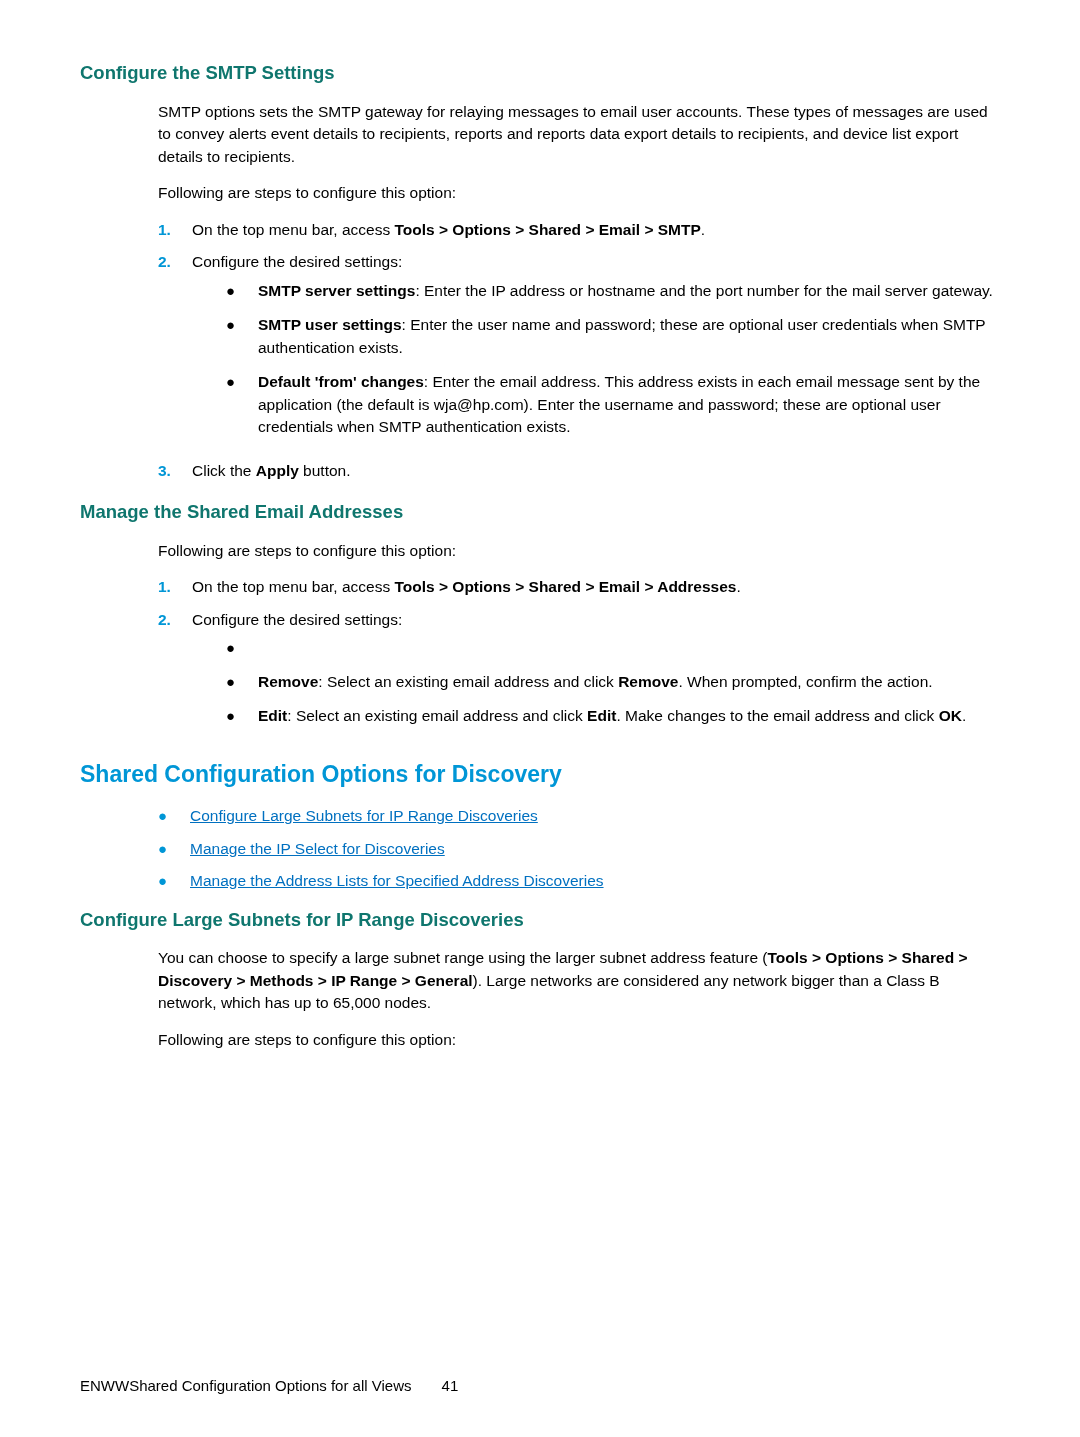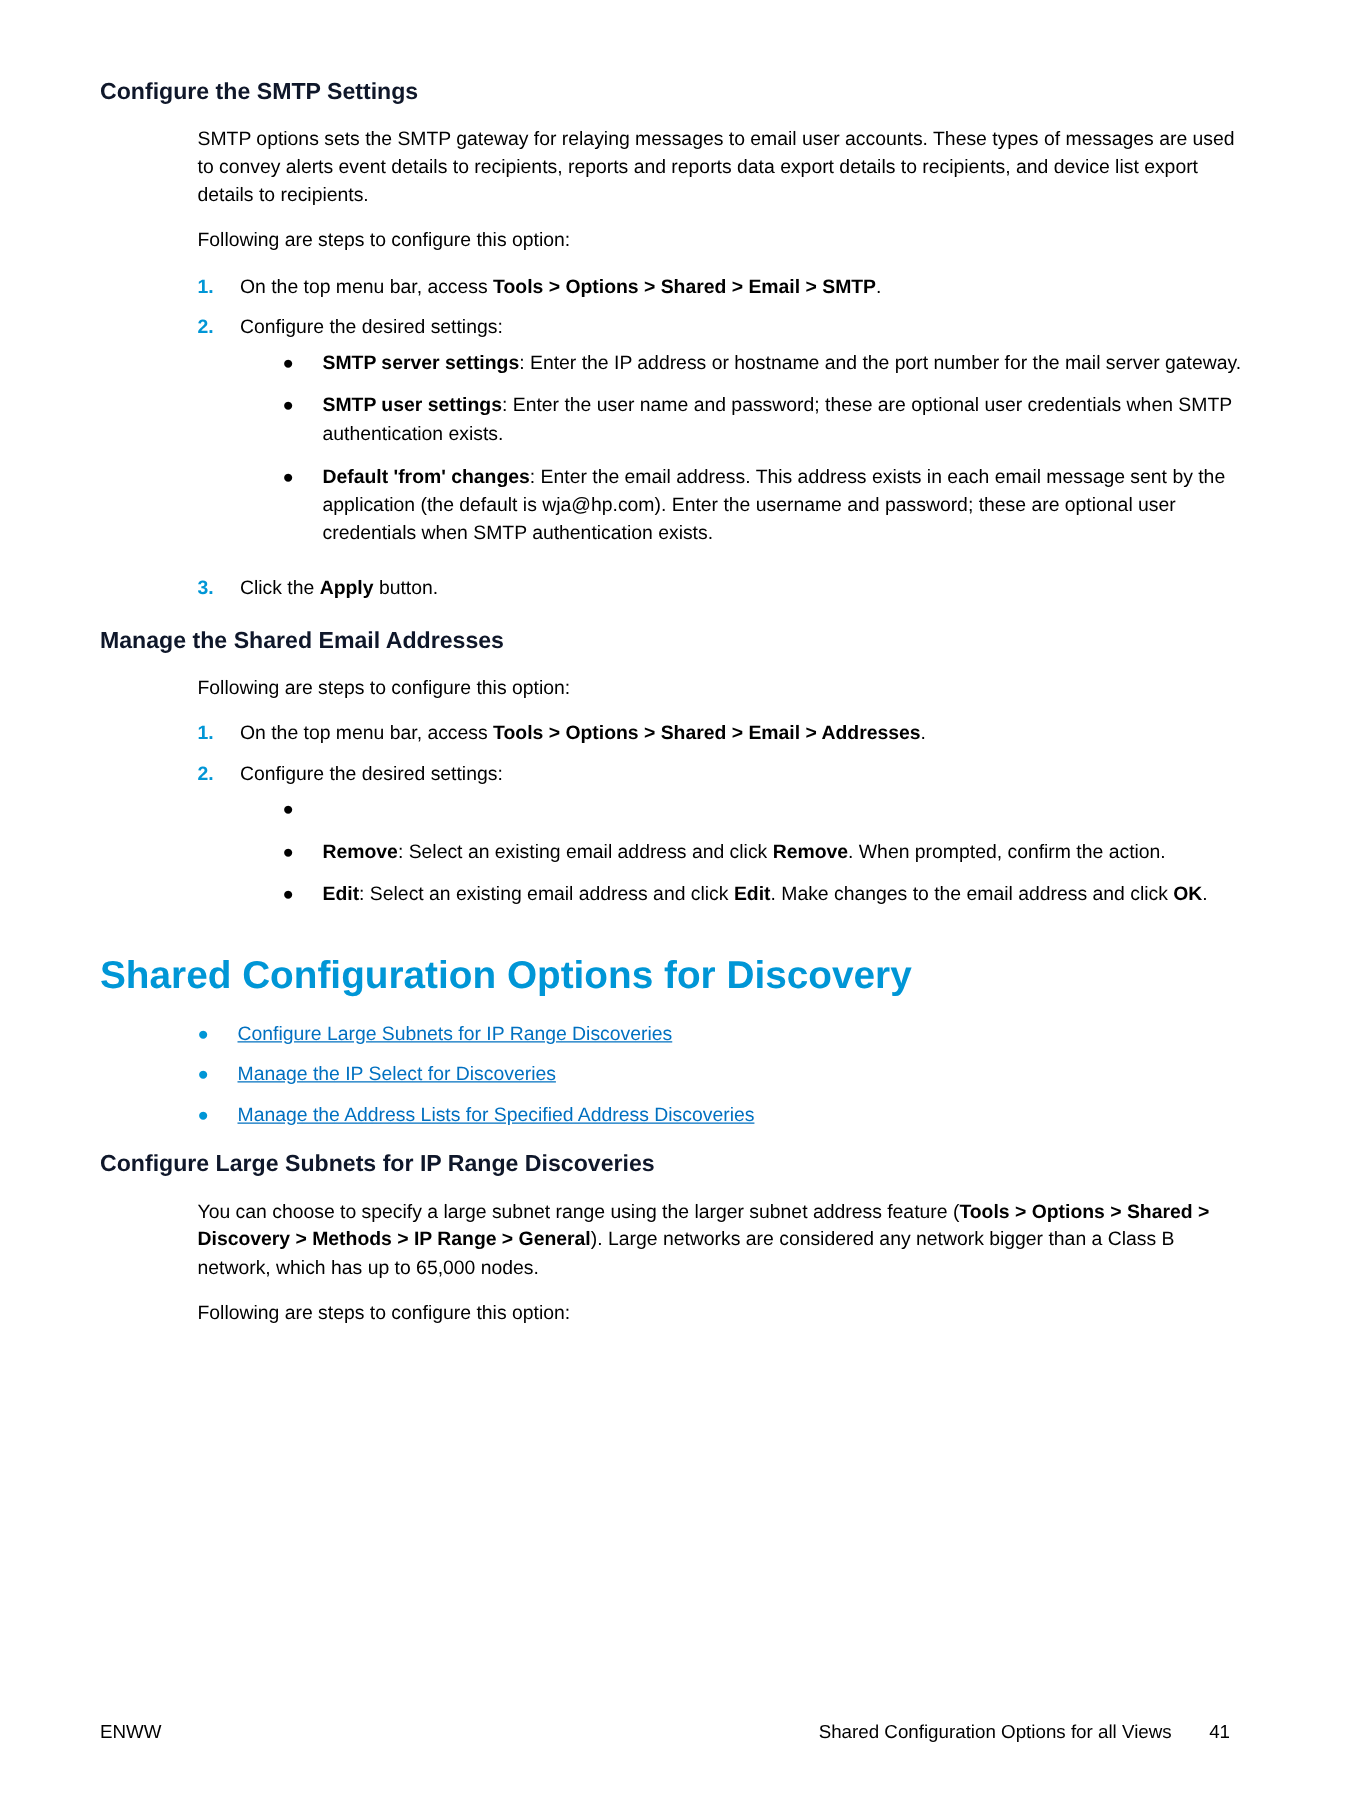--- a/index.html
+++ b/index.html
@@ -8,29 +8,29 @@
     background: #fff;
     width: 1080px;
     height: 1437px;
     padding: 60px 80px 40px 80px;
     color: #000;
     font-size: 15.5px;
     line-height: 1.45;
     position: relative;
   }
   .h3 {
-    color: #0f172a;
+    color: #0f766e;
     font-weight: bold;
     font-size: 18.5px;
     margin-bottom: 14px;
   }
   .h2 {
     color: #0096d6;
     font-weight: bold;
-    font-size: 31px;
+    font-size: 23px;
     margin-top: 18px;
     margin-bottom: 14px;
   }
   .body-block { margin-left: 78px; }
   .para { margin-bottom: 14px; }
   .numlist { margin-left: 0; padding-left: 0; list-style: none; }
   .numlist > li { display: flex; margin-bottom: 10px; }
   .numnum { color: #0096d6; font-weight: bold; min-width: 34px; }
   .bullist { list-style: none; margin-left: 34px; margin-top: 6px; padding-left: 0; }
   .bullist > li { display: flex; margin-bottom: 12px; }
@@ -39,21 +39,21 @@
   .bullist2 > li { display: flex; margin-bottom: 10px; }
   .bullet2 { color: #0096d6; min-width: 32px; font-size: 15px; }
   a.link { color: #0070c0; text-decoration: underline; }
   strong { font-weight: bold; }
   .footer {
     position: absolute;
     bottom: 40px;
     left: 80px;
     right: 96px;
     display: flex;
-    justify-content: space-between;
+    justify-content: flex-start;
     font-size: 15px;
   }
 </style>
 </head>
 <body>
 
 <div class="h3">Configure the SMTP Settings</div>
 <div class="body-block">
   <p class="para">SMTP options sets the SMTP gateway for relaying messages to email user accounts. These types of messages are used to convey alerts event details to recipients, reports and reports data export details to recipients, and device list export details to recipients.</p>
   <p class="para">Following are steps to configure this option:</p>

